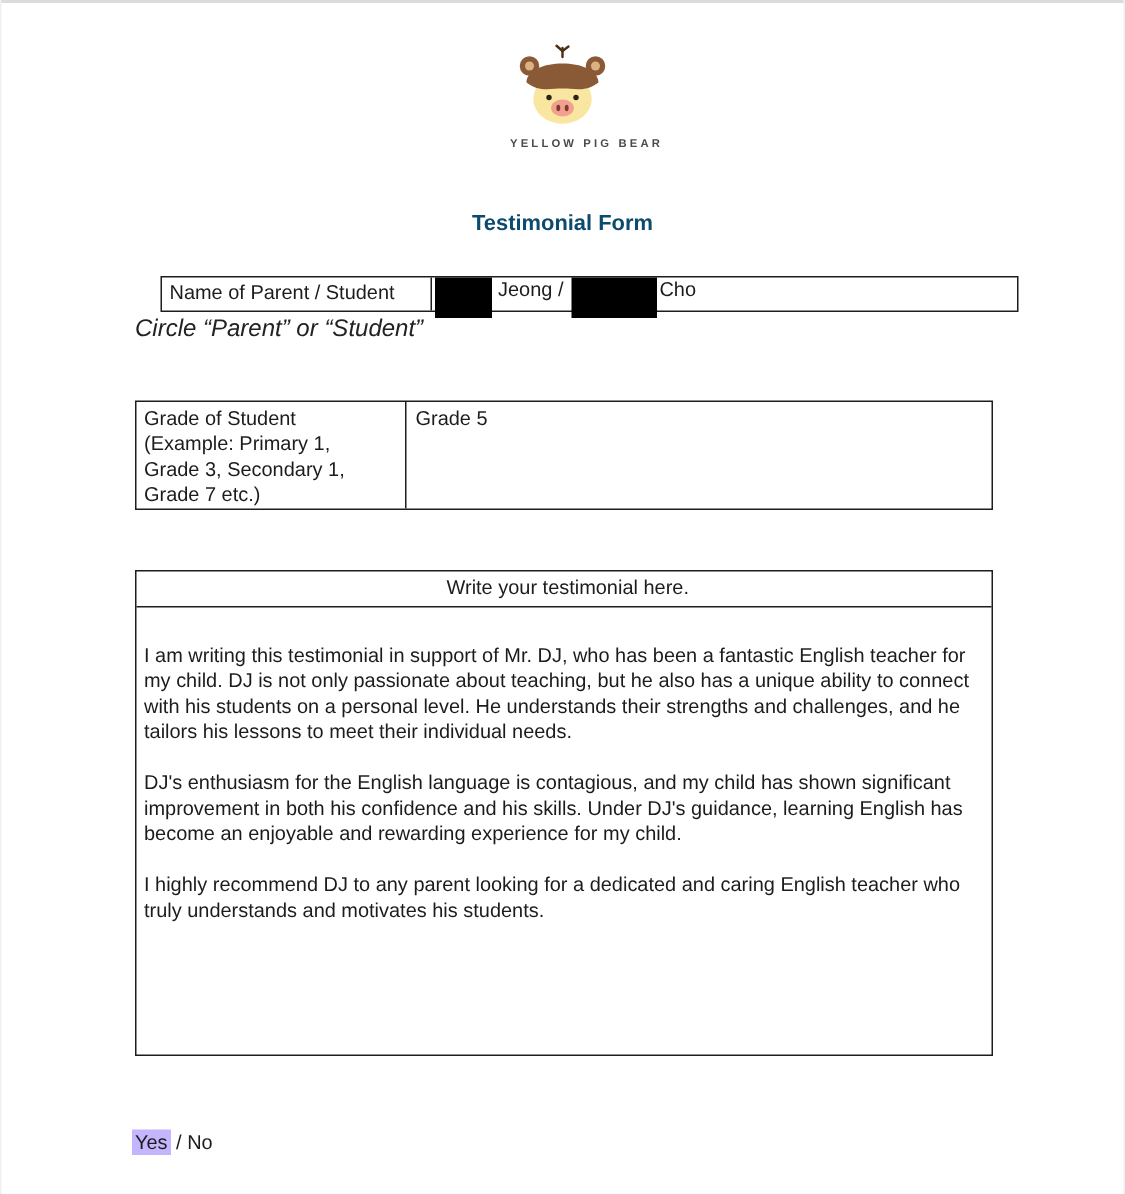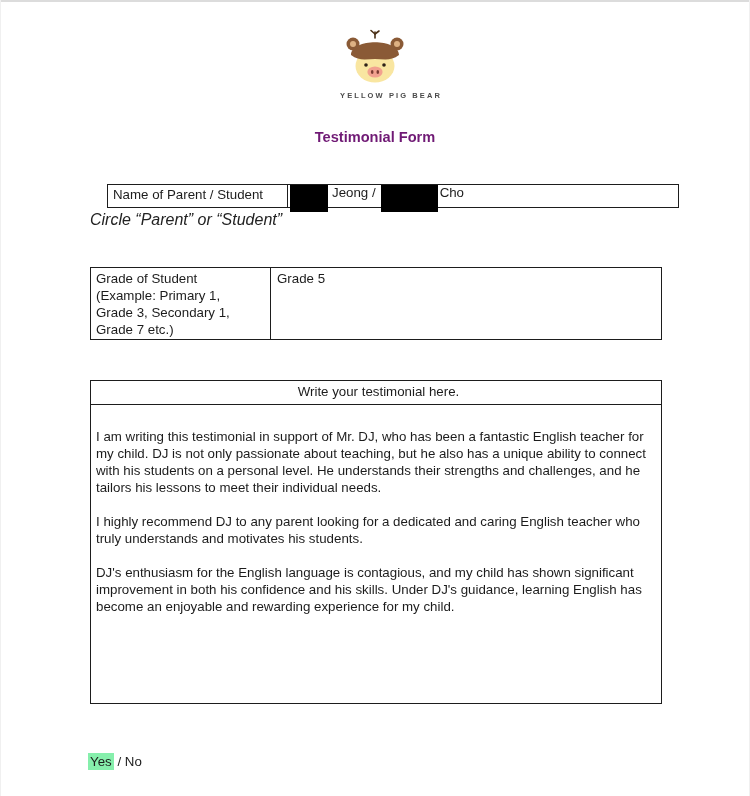--- a/index.html
+++ b/index.html
@@ -16,22 +16,22 @@
   .edgeline{position:absolute;top:0;bottom:0;width:1px;background:#f0f0f0;}
   .edgeline.left{left:0}.edgeline.right{right:0}
 
   .logo-svg{position:absolute;top:28px;left:50%;transform:translateX(-50%);}
   .brand{
     position:absolute;top:91px;left:0;width:100%;
     text-align:center;font-size:7.5px;letter-spacing:2.1px;
     color:#4b4b4b;font-weight:bold;margin-left:16px;
   }
   .title{
-    position:absolute;top:129px;left:0;width:100%;margin:0;
-    text-align:center;font-size:14.6px;font-weight:bold;color:#701a75;
+    position:absolute;top:141px;left:0;width:100%;margin:0;
+    text-align:center;font-size:14.6px;font-weight:bold;color:#0c4a6e;
   }
 
   .tbl{
     position:absolute;left:90px;width:572px;
     box-sizing:border-box;border:1.5px solid #1d1d1d;
     background:#fff;
   }
   .name-table{top:184px;height:24px;display:flex;margin-left:17px;}
   .name-table .label-cell{
     width:180px;box-sizing:border-box;border-right:1.5px solid #1d1d1d;
@@ -62,21 +62,21 @@
     padding-left:5px;line-height:21px;text-align:center;
   }
   .t-body{
     box-sizing:border-box;height:298px;
     padding:23px 4px 0 5px;line-height:17px;overflow:hidden;
   }
   .t-body .para{margin:0 0 17px 0;}
 
   .question{position:absolute;top:727px;left:90px;line-height:17px;}
   .yesno{position:absolute;top:753px;left:90px;line-height:17px;}
-  .opt-yes{background:#86efac;padding:1px 2px;margin-left:-2px;}
+  .opt-yes{background:#c4b5fd;padding:1px 2px;margin-left:-2px;}
 </style>
 </head>
 <body>
 
 <div class="page">
   <div class="topline"></div>
   <div class="edgeline left"></div>
   <div class="edgeline right"></div>
 
   <svg class="logo-svg" width="64" height="60" viewBox="0 0 64 60" aria-hidden="true">
@@ -123,22 +123,22 @@
       <div>Grade of Student</div>
       <div>(Example: Primary 1, Grade 3, Secondary 1, Grade 7 etc.)</div>
     </div>
     <div class="value-cell">Grade 5</div>
   </div>
 
   <div class="tbl t-table">
     <div class="t-header">Write your testimonial here.</div>
     <div class="t-body">
         <div class="para">I am writing this testimonial in support of Mr. DJ, who has been a fantastic English teacher for my child. DJ is not only passionate about teaching, but he also has a unique ability to connect with his students on a personal level. He understands their strengths and challenges, and he tailors his lessons to meet their individual needs.</div>
+        <div class="para">DJ's enthusiasm for the English language is contagious, and my child has shown significant improvement in both his confidence and his skills. Under DJ's guidance, learning English has become an enjoyable and rewarding experience for my child.</div>
         <div class="para">I highly recommend DJ to any parent looking for a dedicated and caring English teacher who truly understands and motivates his students.</div>
-        <div class="para">DJ's enthusiasm for the English language is contagious, and my child has shown significant improvement in both his confidence and his skills. Under DJ's guidance, learning English has become an enjoyable and rewarding experience for my child.</div>
       </div>
   </div>
 
 
   <div class="yesno">
     <span class="opt-yes">Yes</span><span> / </span><span>No</span>
   </div>
 </div>
 
 </body></html>

